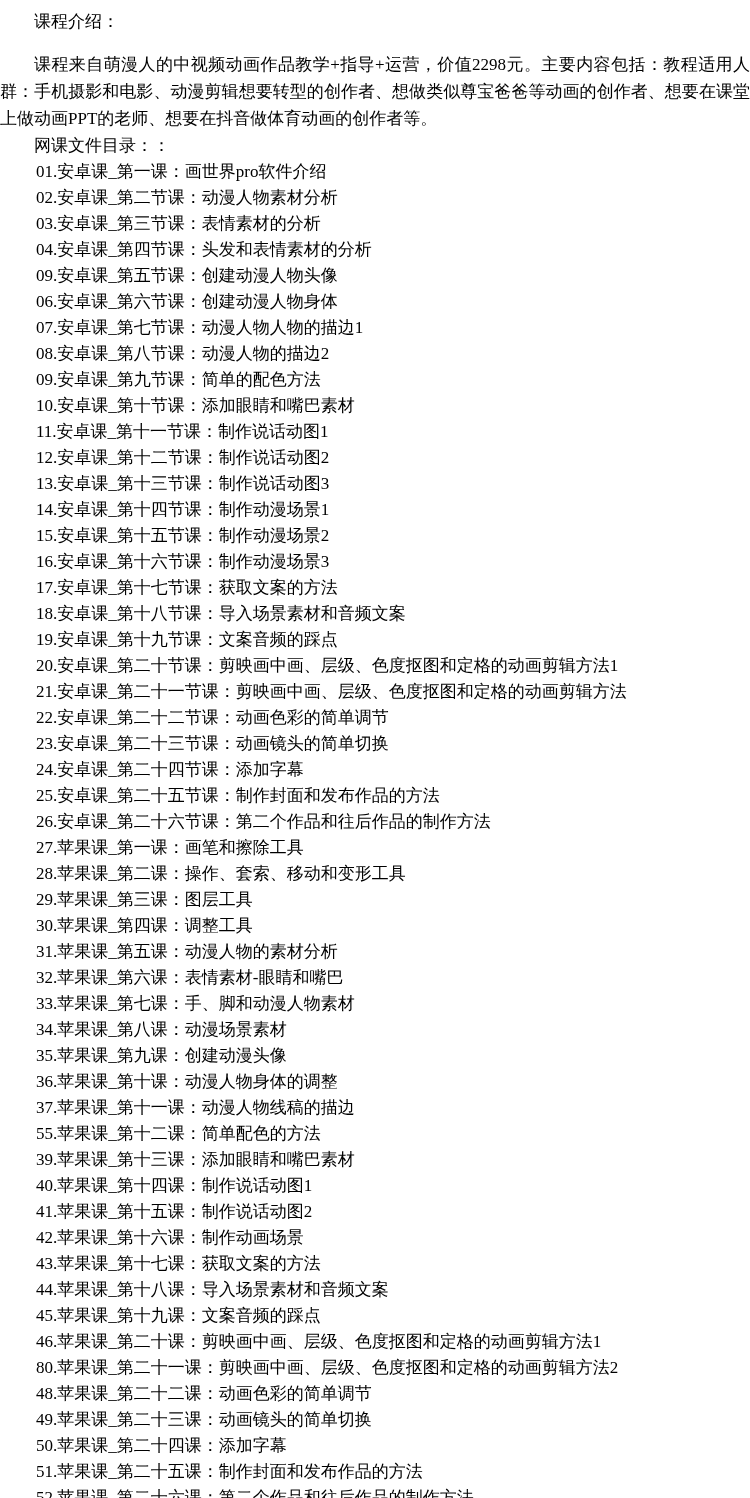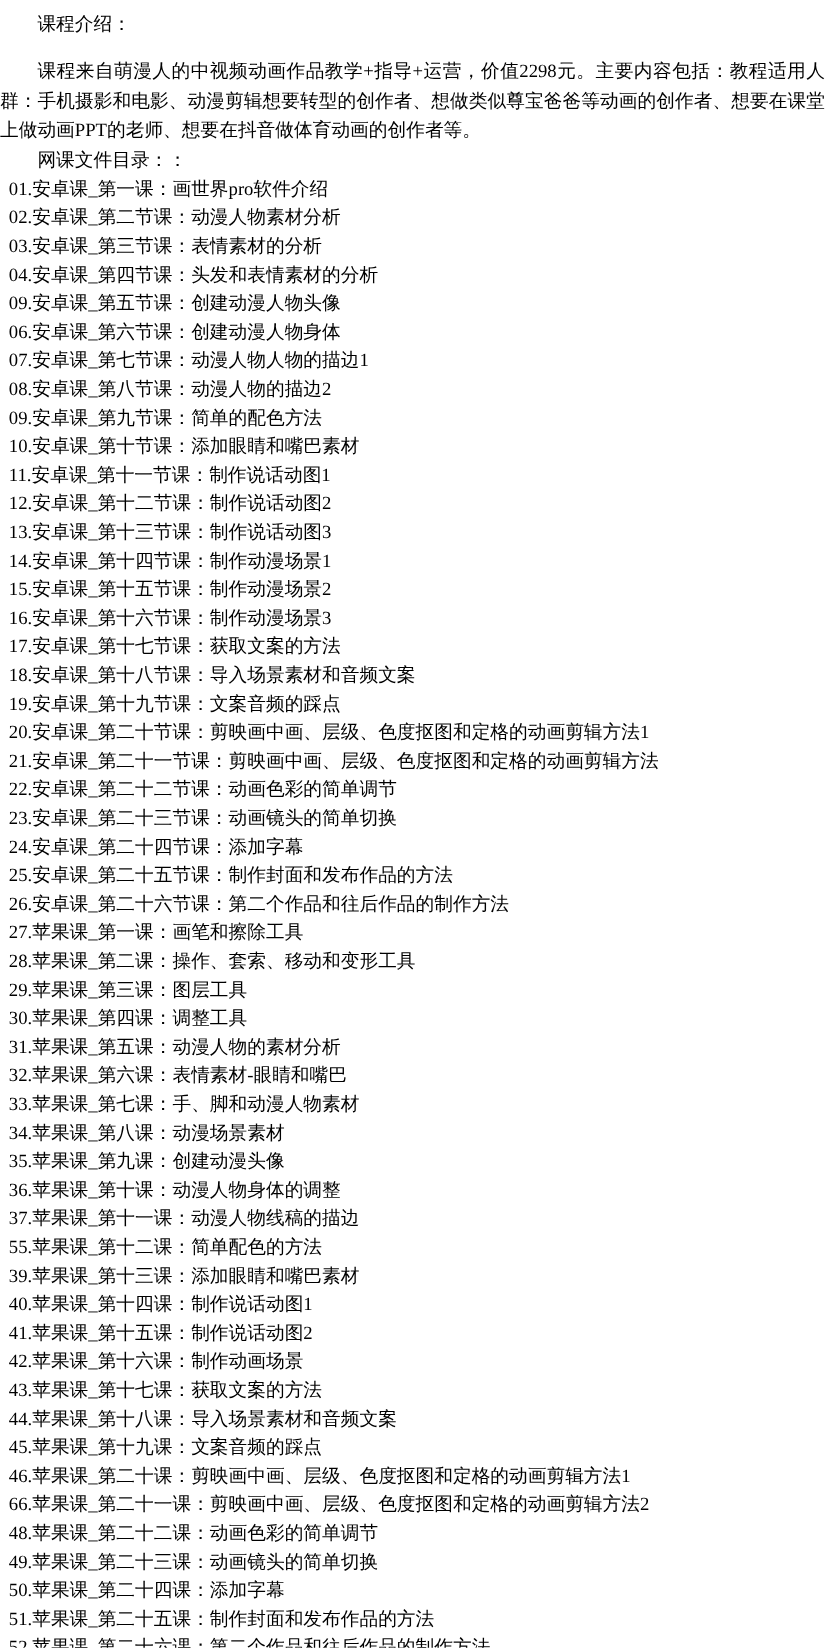--- a/index.html
+++ b/index.html
@@ -29,20 +29,21 @@
     line-height: 27px;
     text-indent: 2em;
     text-align: justify;
     word-break: break-all;
     margin-top: 16px;
   }
   .list-line {
     line-height: 26px;
     padding-left: 8px;
     white-space: nowrap;
+    margin-left: 28px;
   }
 </style>
 </head>
 <body>
 
 <div class="page">
   <p class="head-line">课程介绍：</p>
 
   <p class="body-par">课程来自萌漫人的中视频动画作品教学+指导+运营，价值2298元。主要内容包括：教程适用人群：手机摄影和电影、动漫剪辑想要转型的创作者、想做类似尊宝爸爸等动画的创作者、想要在课堂上做动画PPT的老师、想要在抖音做体育动画的创作者等。</p>
 
@@ -88,20 +89,20 @@
       <p class="list-line">37.苹果课_第十一课：动漫人物线稿的描边</p>
       <p class="list-line">55.苹果课_第十二课：简单配色的方法</p>
       <p class="list-line">39.苹果课_第十三课：添加眼睛和嘴巴素材</p>
       <p class="list-line">40.苹果课_第十四课：制作说话动图1</p>
       <p class="list-line">41.苹果课_第十五课：制作说话动图2</p>
       <p class="list-line">42.苹果课_第十六课：制作动画场景</p>
       <p class="list-line">43.苹果课_第十七课：获取文案的方法</p>
       <p class="list-line">44.苹果课_第十八课：导入场景素材和音频文案</p>
       <p class="list-line">45.苹果课_第十九课：文案音频的踩点</p>
       <p class="list-line">46.苹果课_第二十课：剪映画中画、层级、色度抠图和定格的动画剪辑方法1</p>
-      <p class="list-line">66.苹果课_第二十一课：剪映画中画、层级、色度抠图和定格的动画剪辑方法2</p>
+      <p class="list-line">80.苹果课_第二十一课：剪映画中画、层级、色度抠图和定格的动画剪辑方法2</p>
       <p class="list-line">48.苹果课_第二十二课：动画色彩的简单调节</p>
       <p class="list-line">49.苹果课_第二十三课：动画镜头的简单切换</p>
       <p class="list-line">50.苹果课_第二十四课：添加字幕</p>
       <p class="list-line">51.苹果课_第二十五课：制作封面和发布作品的方法</p>
       <p class="list-line">52.苹果课_第二十六课：第二个作品和往后作品的制作方法</p>
     </div>
 </div>
 
 </body></html>

